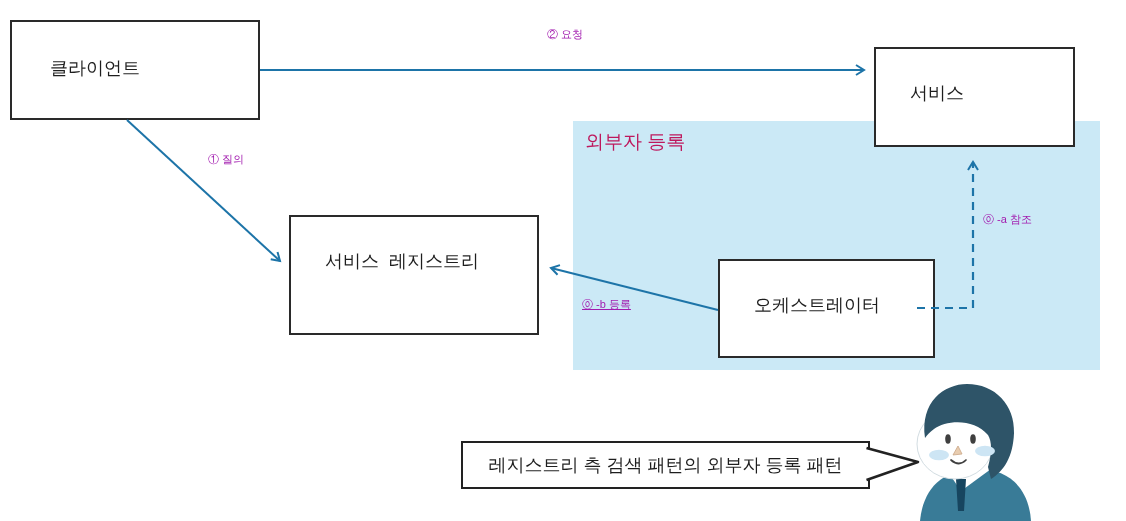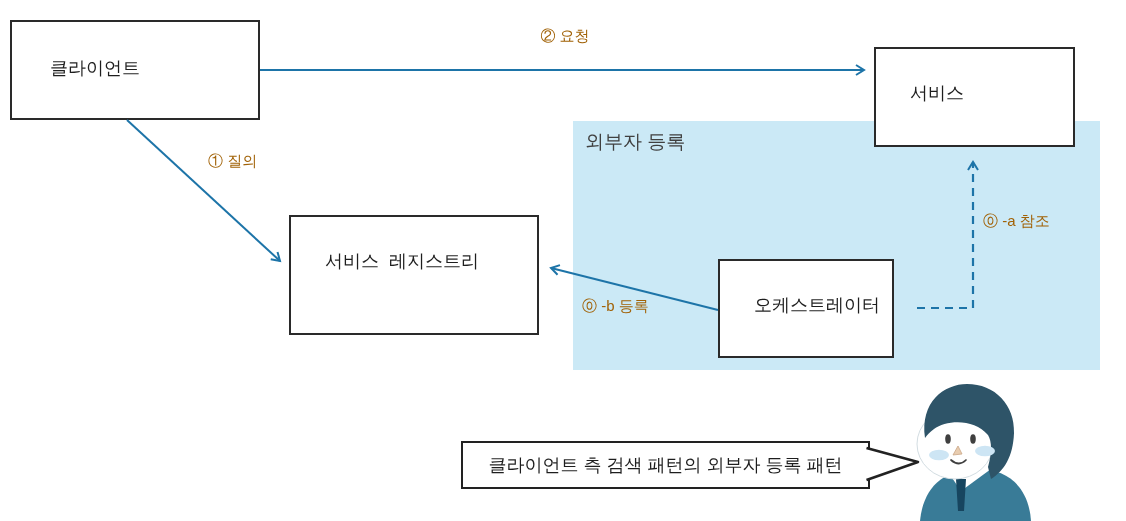--- a/index.html
+++ b/index.html
@@ -8,41 +8,41 @@
     background:#fff; overflow:hidden;
     font-family:"Liberation Sans", sans-serif;
     color:#222;
   }
   .region {
     position:absolute; left:573px; top:121px; width:527px; height:249px;
     background:#cbe9f6;
   }
   .region-label {
     position:absolute; left:12px; top:8px;
-    font-size:19px; color:#404040; white-space:pre;
+    font-size:19px; color:#be185d; white-space:pre;
   }
   .box {
     position:absolute; background:#fff; border:2.5px solid #2a2a2a;
     box-sizing:border-box; font-size:18px; color:#1e1e1e;
     padding:11px 14px; white-space:pre;
   }
   .box.client       { left:10px;  top:20px;  width:250px; height:100px; padding:13px 18px; }
   .box.service      { left:874px; top:47px;  width:201px; height:100px; }
   .box.registry     { left:289px; top:215px; width:250px; height:120px; }
-  .box.orchestrator { left:718px; top:259px; width:176px; height:99px; }
+  .box.orchestrator { left:718px; top:259px; width:217px; height:99px; }
   .overlay {
     position:absolute; left:0; top:0; width:1126px; height:521px;
     pointer-events:none;
   }
   .edge-label {
-    position:absolute; font-size:15px; color:#a16207; white-space:pre;
+    position:absolute; font-size:11px; color:#a21caf; white-space:pre;
   }
   .edge-label.request   { left:505px; top:27px; width:120px; text-align:center; }
   .edge-label.query     { left:196px; top:152px;margin-left:12px; }
-  .edge-label.register  { left:582px; top:297px; }
+  .edge-label.register  { left:582px; top:297px;text-decoration:underline; }
   .edge-label.reference { left:983px; top:172px;margin-top:40px; }
   .bubble {
     position:absolute; left:461px; top:441px; width:409px; height:48px;
     background:#fff; border:2.6px solid #222; box-sizing:border-box;
     display:flex; align-items:center; justify-content:center;
     font-size:18px; color:#1e1e1e; white-space:pre;
   }
   .character {
     position:absolute; left:898px; top:380px; width:140px; height:141px;
   }
@@ -63,21 +63,21 @@
     <span>서비스</span>
   </div>
   <div class="box registry">
     <span>서비스  레지스트리</span>
   </div>
   <div class="box orchestrator">
     <span>오케스트레이터</span>
   </div>
 
   <div class="bubble">
-    <span>클라이언트 측 검색 패턴의 외부자 등록 패턴</span>
+    <span>레지스트리 측 검색 패턴의 외부자 등록 패턴</span>
   </div>
 
   <svg class="overlay" viewBox="0 0 1126 521" xmlns="http://www.w3.org/2000/svg">
     <defs>
       <marker id="ah" markerUnits="userSpaceOnUse" markerWidth="16" markerHeight="16" refX="10" refY="7" orient="auto">
         <path d="M2,2 L10,7 L2,12" fill="none" stroke="#1d74a8" stroke-width="2"></path>
       </marker>
     </defs>
     <line x1="260" y1="70" x2="864" y2="70" stroke="#1d74a8" stroke-width="2" marker-end="url(#ah)"></line>
     <line x1="127" y1="120" x2="280" y2="261" stroke="#1d74a8" stroke-width="2" marker-end="url(#ah)"></line>

